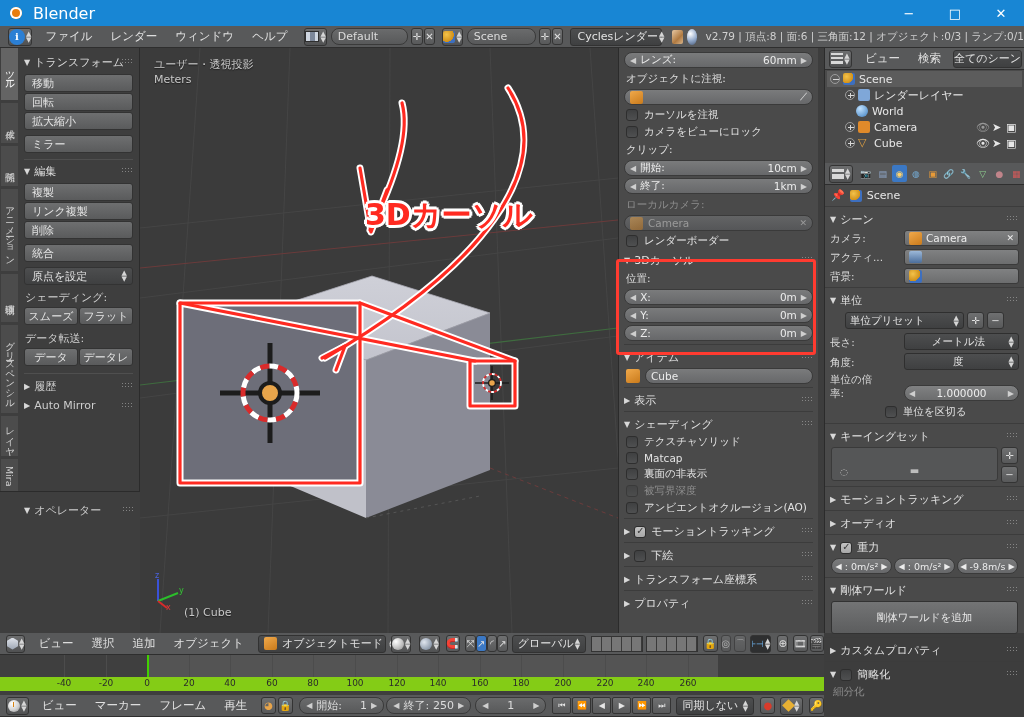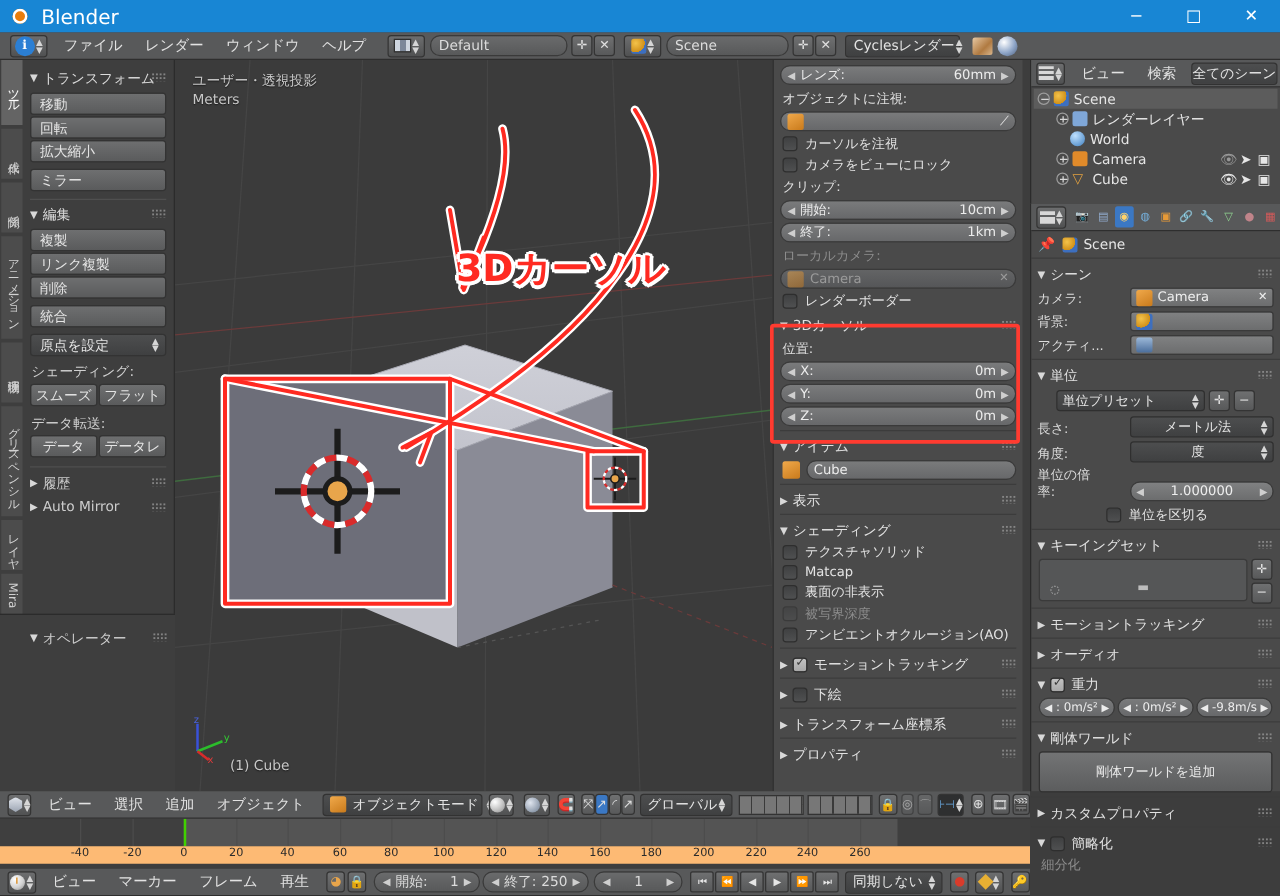--- a/index.html
+++ b/index.html
@@ -199,21 +199,21 @@
     display: flex; align-items: center; justify-content: center; font-size: 9.5px; color: #ececec; }
 
   
   .vp-footer { position: absolute; left: 0; top: 633px; width: 824px; height: 22px; }
   .timeline { position: absolute; left: 0; top: 655px; width: 824px; height: 40px;
     background: #3e3e3e; overflow: hidden; }
   .tl-track { position: absolute; left: 0; top: 0; width: 824px; height: 22px; background: #545454; }
   .tl-before { position: absolute; left: 0; top: 0; width: 147px; height: 22px; background: #3f3f3f; }
   .tl-after { position: absolute; left: 718px; top: 0; width: 106px; height: 22px; background: #3f3f3f; }
   .tl-play { position: absolute; left: 147px; top: 0; width: 2px; height: 22px; background: #41d000; }
-  .tl-ruler { position: absolute; left: 0; top: 22px; width: 901px; height: 14px; background: #fdba74; }
+  .tl-ruler { position: absolute; left: 0; top: 22px; width: 901px; height: 14px; background: #84cc16; }
   .tl-tick { position: absolute; top: 1px; font-size: 9px; color: #2b2b2b; transform: translateX(-50%); }
   .tl-grid { position: absolute; top: 0; width: 1px; height: 22px; background: #4c4c4c; }
   .tbar { position: absolute; left: 0; top: 695px; width: 824px; height: 22px; }
   .pbtn { width: 19px; height: 17px; border-radius: 2px;
     background: linear-gradient(#6f7071,#58595a); border: 1px solid #343434;
     display: flex; align-items: center; justify-content: center; font-size: 8px; color: #e6e6e6; }
 </style>
 </head>
 <body>
 
@@ -256,20 +256,21 @@
 
     <div style="display:flex;align-items:center;margin-left:7px">
       <div class="btn" style="width:92px;justify-content:space-between;padding:0 6px;background:linear-gradient(#4d4e4f,#3f4041)">
         <span>Cyclesレンダー</span>
         <span class="arrows">▲<br>▼</span>
       </div>
     </div>
 
     <div class="tex-sq" style="margin-left:10px"></div>
     <div class="mat-ball" style="margin-left:4px"></div>
+    <div class="stats" style="margin-left:8px">v2.79 | 頂点:8 | 面:6 | 三角面:12 | オブジェクト:0/3 | ランプ:0/1</div>
   </div>
 
   <div class="toolshelf">
     <div class="vtabs">
       <div class="vtab on" style="height:52px">ツール</div>
       <div class="vtab" style="height:40px">作成</div>
       <div class="vtab" style="height:40px">関係</div>
       <div class="vtab" style="height:82px">アニメーション</div>
       <div class="vtab" style="height:48px">物理演</div>
       <div class="vtab" style="height:88px">グリースペンシル</div>
@@ -674,30 +675,30 @@
     </div>
     <div class="pr-row">
       <span class="pr-lbl">カメラ:</span>
       <span class="pr-field">
         <span class="cube-ic"></span>
         <span style="flex:1">Camera</span>
         <span style="font-size:9px">✕</span>
       </span>
     </div>
     <div class="pr-row">
+      <span class="pr-lbl">アクティ...</span>
+      <span class="pr-field">
+        <span style="width:13px;height:12px;background:linear-gradient(#9cb8d8,#4b6e9c);border-radius:2px"></span>
+        <span style="flex:1"></span>
+      </span>
+    </div>
+    <div class="pr-row">
       <span class="pr-lbl">背景:</span>
       <span class="pr-field">
         <span style="width:13px;height:13px;background:radial-gradient(circle at 30% 30%,#f3c24a,#d0901a 55%,#3d6fbf 56%);border-radius:2px"></span>
-        <span style="flex:1"></span>
-      </span>
-    </div>
-    <div class="pr-row">
-      <span class="pr-lbl">アクティ...</span>
-      <span class="pr-field">
-        <span style="width:13px;height:12px;background:linear-gradient(#9cb8d8,#4b6e9c);border-radius:2px"></span>
         <span style="flex:1"></span>
       </span>
     </div>
 
     <div class="pr-hr"></div>
     <div class="pr-sec">
       <span class="tri">▼</span>
       <span>単位</span>
       <span class="grip"></span>
     </div>

